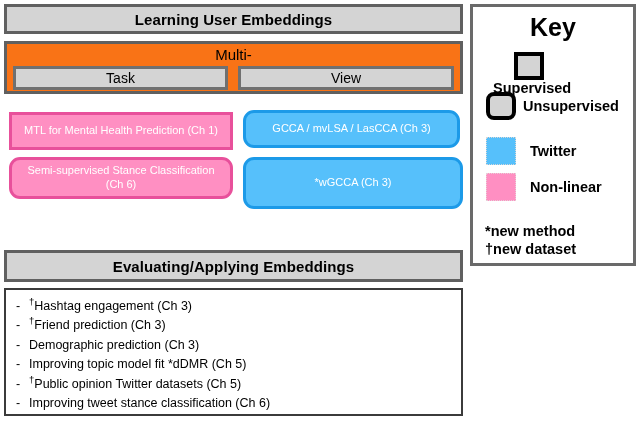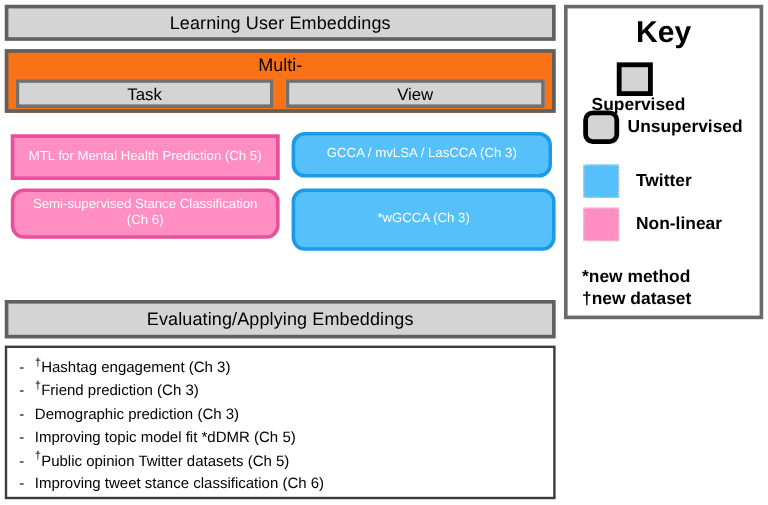--- a/index.html
+++ b/index.html
@@ -15,21 +15,21 @@
   
   .gray-box{
     position:absolute;
     background:#d4d4d4;
     border:3px solid #606060;
     box-sizing:border-box;
     display:flex;align-items:center;justify-content:center;
     color:#000;
   }
 
-  .title-lbl{font-size:15px;font-weight:400;letter-spacing:.1px;}
+  .title-lbl{font-size:15px;font-weight:700;letter-spacing:.1px;}
 
   
   #multi-group{
     position:absolute;
     left:4px;top:41px;width:459px;height:53px;
     background:#f97316;
     border:3px solid #606060;
     box-sizing:border-box;
   }
   #multi-label{
@@ -114,21 +114,21 @@
     <div id="multi-label">Multi-</div>
     <div class="subbox" id="sub-task">
       <span>Task</span>
     </div>
     <div class="subbox" id="sub-view">
       <span>View</span>
     </div>
   </div>
 
   <div class="card pink sup" id="card-mtl" style="left:9px;top:112px;width:224px;height:38px;">
-    <span>MTL for Mental Health Prediction (Ch 5)</span>
+    <span>MTL for Mental Health Prediction (Ch 1)</span>
   </div>
 
   <div class="card pink unsup" id="card-semi" style="left:9px;top:157px;width:224px;height:42px;">
     <span>Semi-supervised Stance Classification (Ch 6)</span>
   </div>
 
   <div class="card blue unsup" id="card-gcca" style="left:243px;top:110px;width:217px;height:38px;">
     <span>GCCA / mvLSA / LasCCA (Ch 3)</span>
   </div>
 

